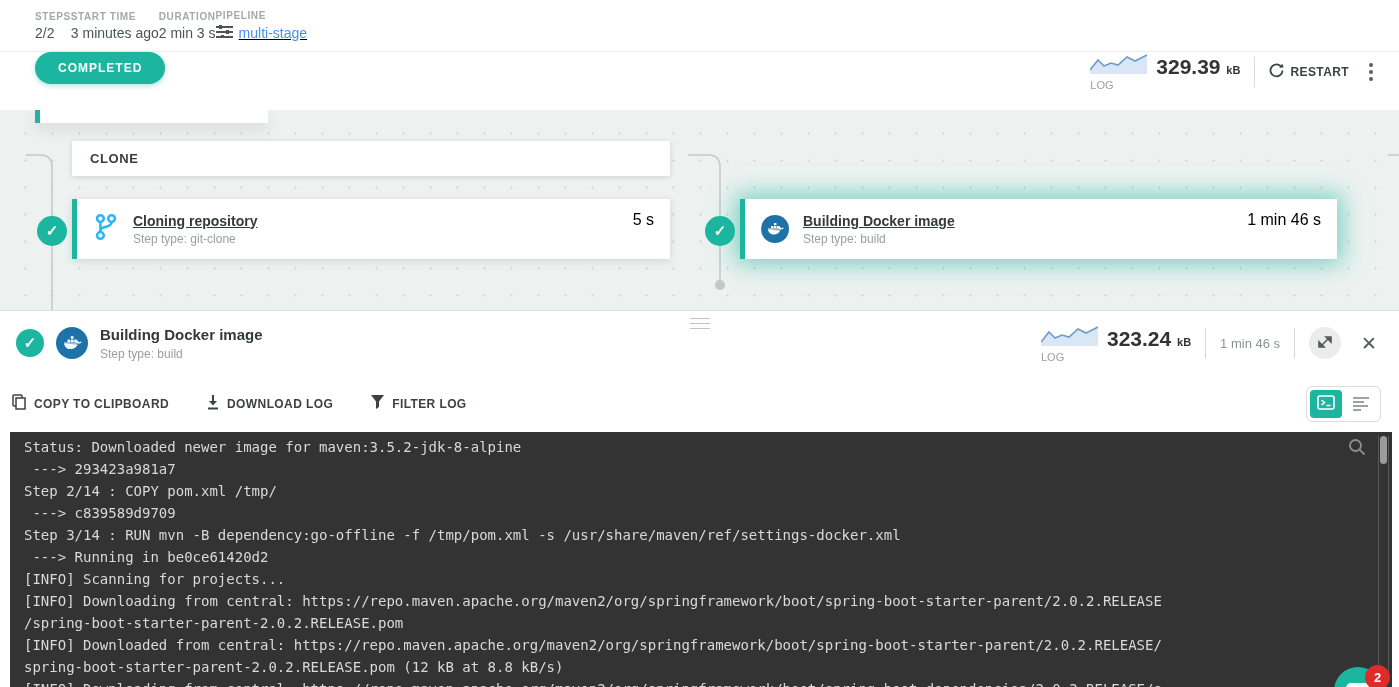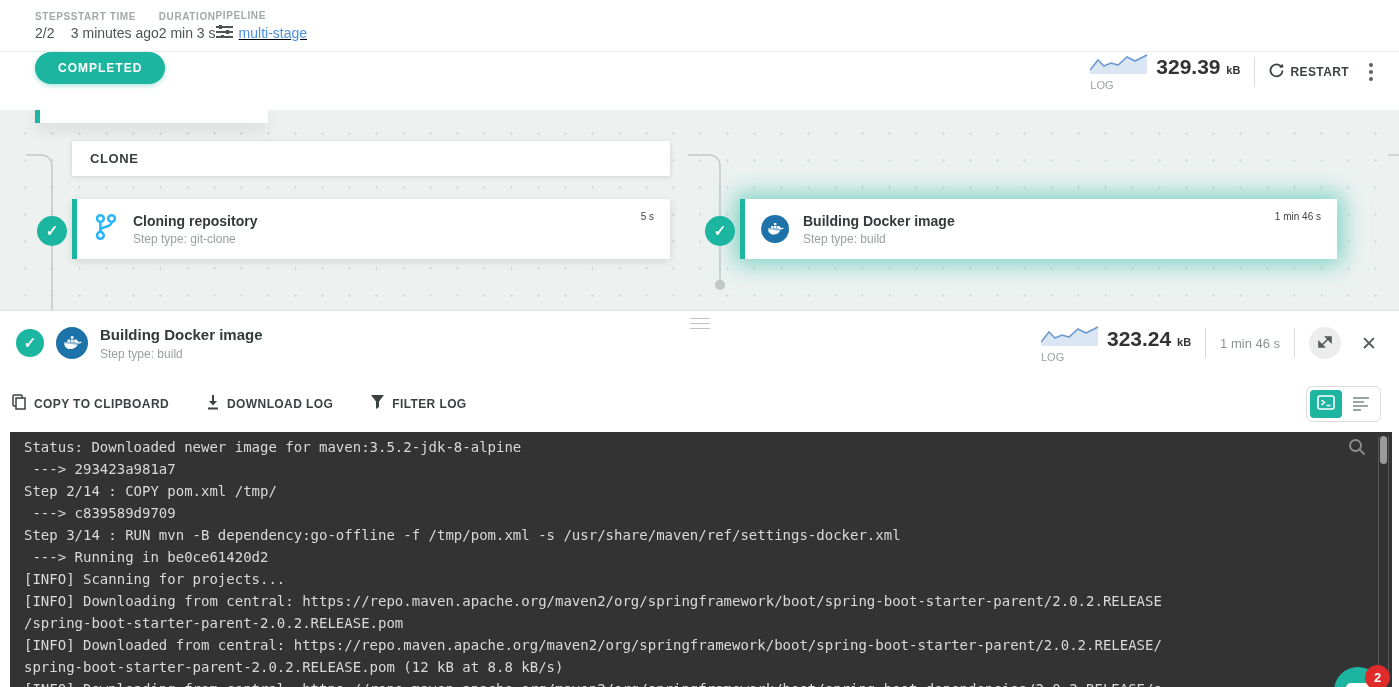--- a/index.html
+++ b/index.html
@@ -42,23 +42,23 @@
                   box-shadow:0 6px 16px rgba(0,0,0,.10); }
   svg.connectors { position:absolute; inset:0; pointer-events:none; }
   .stage-header { position:absolute; top:31px; height:35px; background:#fff;
                   box-shadow:0 1px 5px rgba(0,0,0,.14); display:flex; align-items:center;
                   padding-left:18px; font-size:13px; font-weight:bold; color:#383e3e;
                   letter-spacing:.6px; }
   .step-card { position:absolute; top:89px; height:60px; background:#fff;
                border-left:5px solid #1cb5a0; box-shadow:0 2px 8px rgba(0,0,0,.12);
                display:flex; align-items:center; padding:0 16px; gap:14px; cursor:pointer; }
   .step-card.selected { box-shadow:0 0 22px 5px rgba(28,181,160,.55); }
-  .step-name { font-size:14px; font-weight:bold; color:#333a3a; }
+  .step-name { font-size:14px; font-weight:bold; color:#333a3a;text-decoration:underline; }
   .step-type { font-size:12px; color:#9aa0a0; margin-top:3px; }
-  .step-dur { margin-left:auto; font-size:10px; color:#404040; align-self:flex-start; margin-top:12px; }
+  .step-dur { margin-left:auto; font-size:16px; color:#000000; align-self:flex-start; margin-top:12px; }
   .check-circle { position:absolute; width:30px; height:30px; border-radius:50%;
                   background:#1cb5a0; color:#fff; display:flex; align-items:center;
                   justify-content:center; font-size:15px; font-weight:bold; }
   .docker-circle { width:28px; height:28px; border-radius:50%; background:#1d72aa;
                    display:flex; align-items:center; justify-content:center; flex:none; }
 
   
   .panelheader { position:relative; height:65px; background:#fff; border-top:1px solid #e0e0e0;
                  display:flex; align-items:center; padding:0 16px; gap:12px; }
   .drag-handle { position:absolute; left:50%; top:7px; transform:translateX(-50%);

